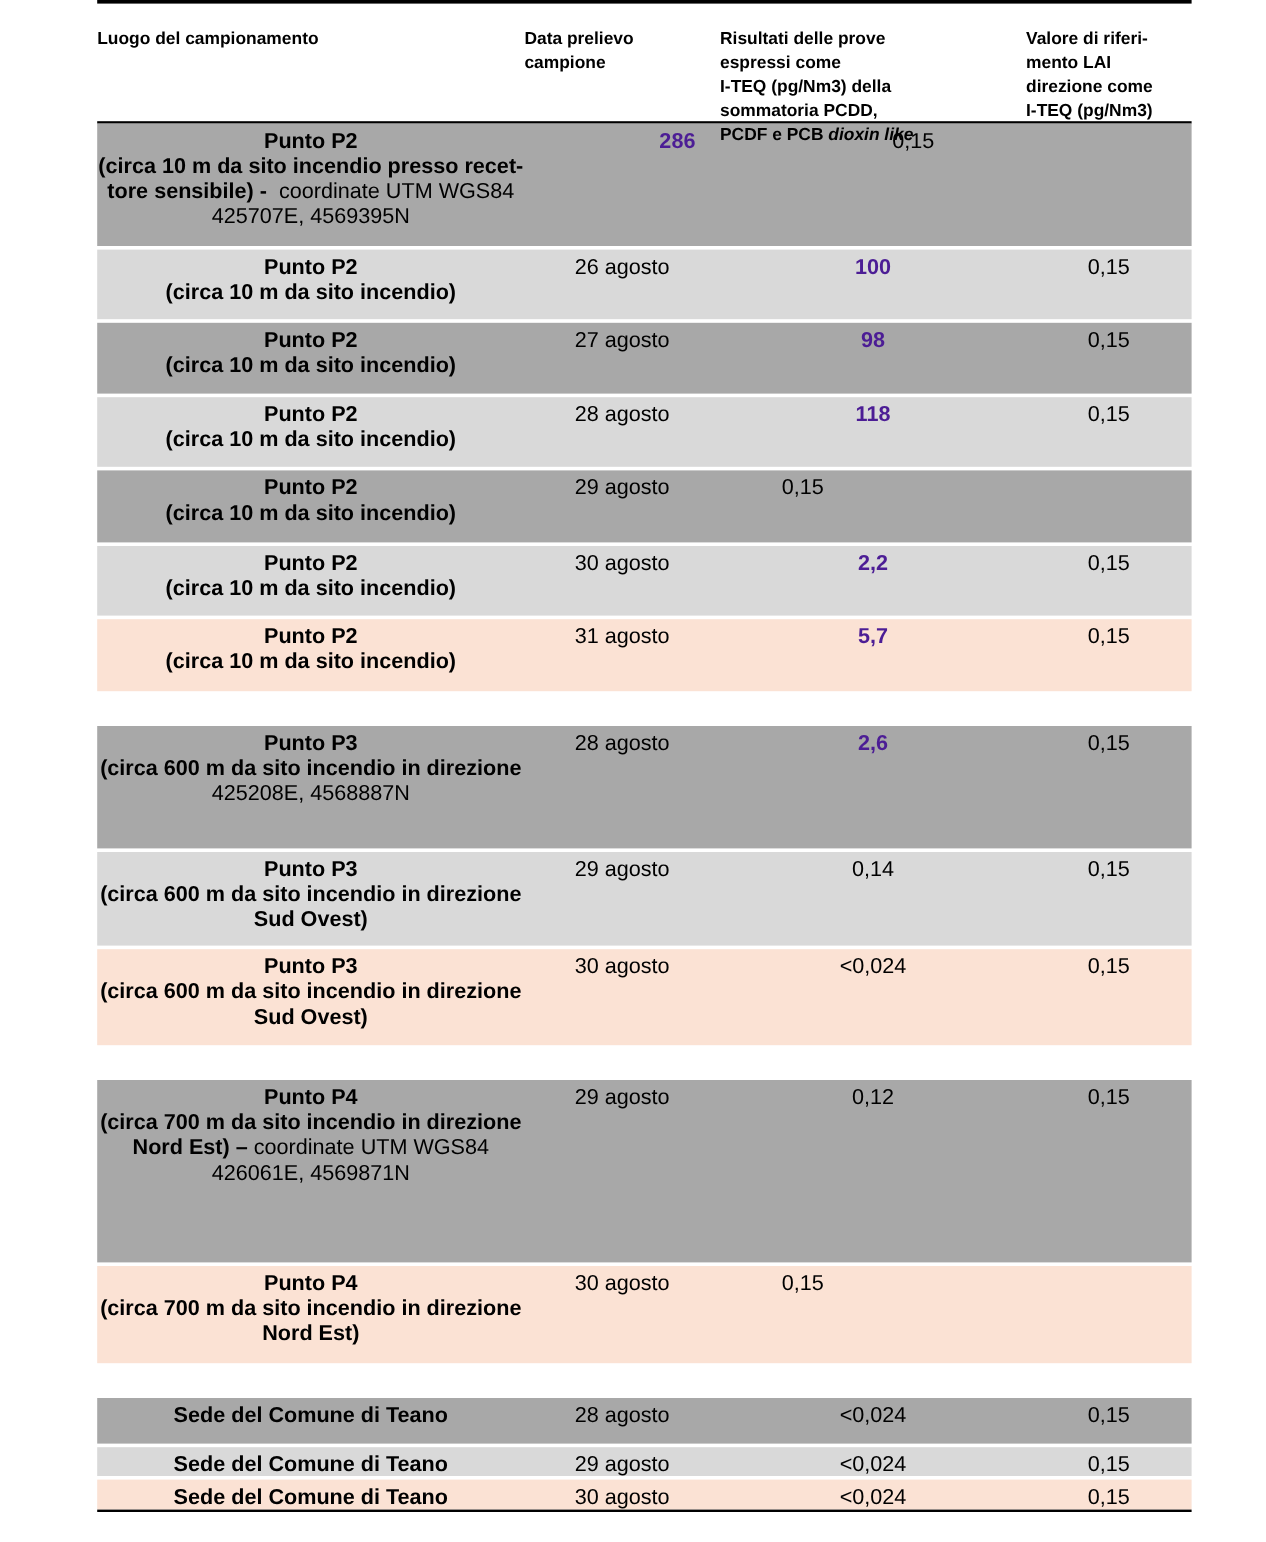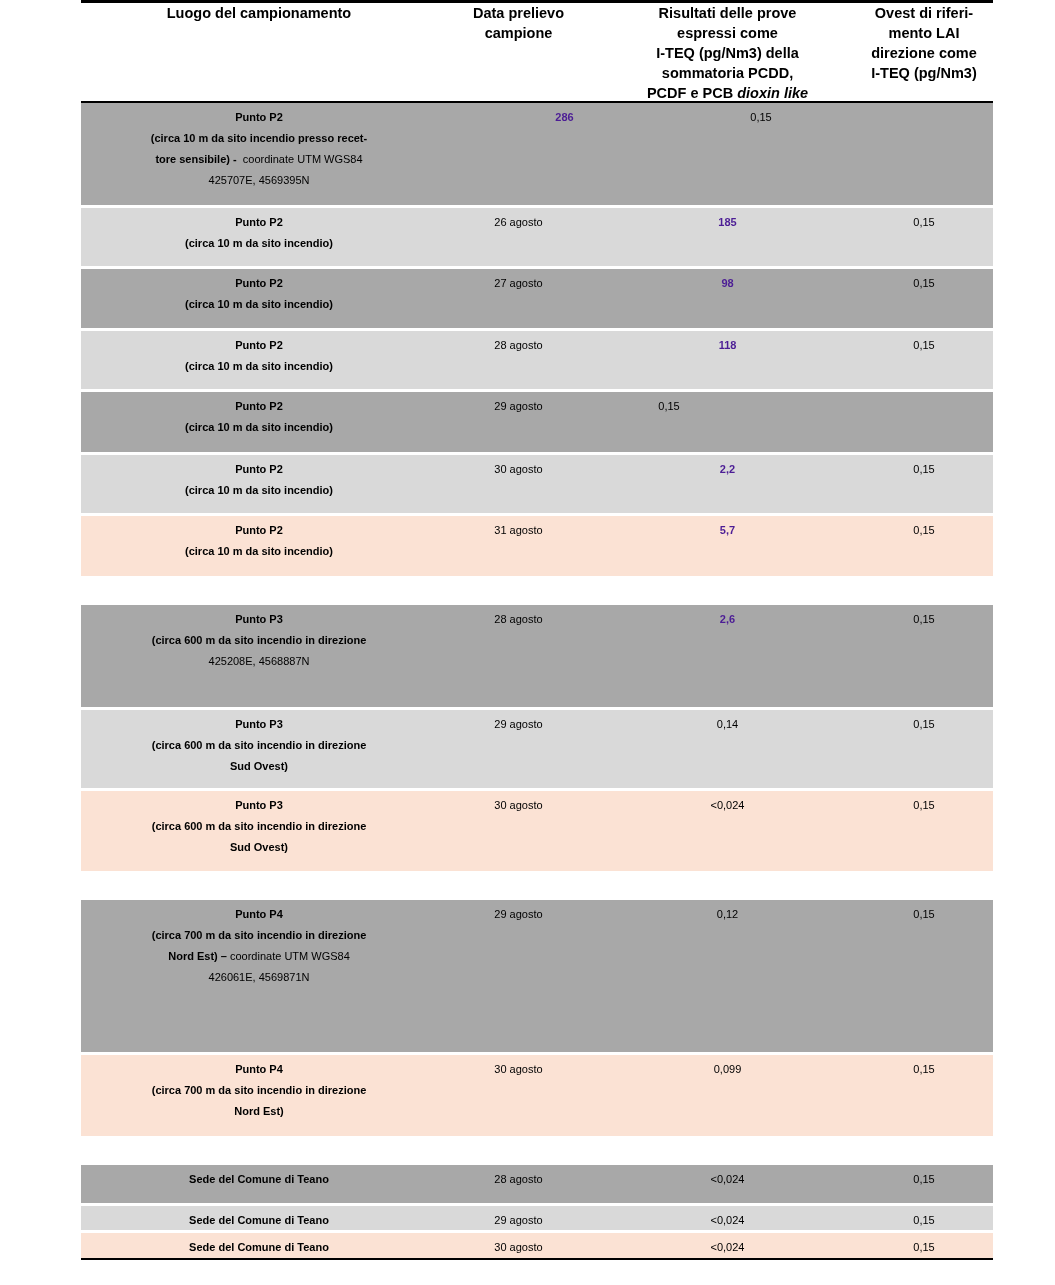--- a/index.html
+++ b/index.html
@@ -15,27 +15,27 @@
   
   .c1 { width:356px; }
   .c2 { width:163px; }
   .c3 { width:255px; }
   .c4 { width:138px; }
 
   .thead {
     display:flex; height:98px; border-bottom:2px solid #000;
     font-weight:bold; font-size:14.5px; line-height:20px;
   }
-  .thead .hcell { box-sizing:border-box; padding-top:0; text-align:center; }
+  .thead .hcell { box-sizing:border-box; padding-top:20px; text-align:left; }
   .i { font-style:italic; }
   .b { font-weight:bold; }
 
   .trow {
     display:flex; margin-bottom:3px; overflow:hidden;
-    font-size:11px; line-height:21px; box-sizing:border-box;
+    font-size:18px; line-height:21px; box-sizing:border-box;
   }
   .rows-wrap .trow:last-child { margin-bottom:0; }
   .cell { box-sizing:border-box; padding-top:4px; text-align:center; }
   .bg-dark  { background:#a8a8a8; }
   .bg-light { background:#d9d9d9; }
   .bg-peach { background:#fbe2d4; }
   .section-gap { height:26px; background:#ffffff; }
   .loc-line .b { font-weight:bold; }
   .red { color:#4c1d95; font-weight:bold; }
 </style>
@@ -54,21 +54,21 @@
       <div>campione</div>
     </div>
     <div class="hcell c3">
       <div>Risultati delle prove</div>
       <div>espressi come</div>
       <div>I-TEQ (pg/Nm3) della</div>
       <div>sommatoria PCDD,</div>
       <div><span>PCDF e PCB </span><span class="i">dioxin like</span></div>
     </div>
     <div class="hcell c4">
-      <div>Ovest di riferi-</div>
+      <div>Valore di riferi-</div>
       <div>mento LAI</div>
       <div>direzione come</div>
       <div>I-TEQ (pg/Nm3)</div>
     </div>
   </div>
 
   <div class="rows-wrap">
       <div class="trow bg-dark" style="height: 102px;">
     <div class="cell c1">
       <div class="loc-line"><span class="b">Punto P2</span></div>
@@ -79,21 +79,21 @@
     <div class="cell c3"><span class="red">286</span></div>
     <div class="cell c4"><span>0,15</span></div>
   </div>
       <div class="trow bg-light" style="height: 58px;">
     <div class="cell c1">
       <div class="loc-line"><span class="b">Punto P2</span></div>
       <div class="loc-line"><span class="b">(circa 10 m da sito incendio)</span></div>
 
     </div>
     <div class="cell c2"><span>26 agosto</span></div>
-    <div class="cell c3"><span class="red">185</span></div>
+    <div class="cell c3"><span class="red">100</span></div>
     <div class="cell c4"><span>0,15</span></div>
   </div>
       <div class="trow bg-dark" style="height: 59px;">
     <div class="cell c1">
       <div class="loc-line"><span class="b">Punto P2</span></div>
       <div class="loc-line"><span class="b">(circa 10 m da sito incendio)</span></div>
 
     </div>
     <div class="cell c2"><span>27 agosto</span></div>
     <div class="cell c3"><span class="red">98</span></div>
@@ -184,21 +184,20 @@
     <div class="cell c4"><span>0,15</span></div>
   </div>
       <div class="trow bg-peach" style="height: 81px;">
     <div class="cell c1">
       <div class="loc-line"><span class="b">Punto P4</span></div>
       <div class="loc-line"><span class="b">(circa 700 m da sito incendio in direzione</span></div>
       <div class="loc-line"><span class="b">Nord Est)</span><span></span></div>
 
     </div>
     <div class="cell c2"><span>30 agosto</span></div>
-    <div class="cell c3"><span>0,099</span></div>
     <div class="cell c4"><span>0,15</span></div>
   </div>
       <div class="section-gap"></div>
       <div class="trow bg-dark" style="height: 38px;">
     <div class="cell c1">
       <div class="loc-line"><span class="b">Sede del Comune di Teano</span></div>
 
     </div>
     <div class="cell c2"><span>28 agosto</span></div>
     <div class="cell c3"><span>&lt;0,024</span></div>

